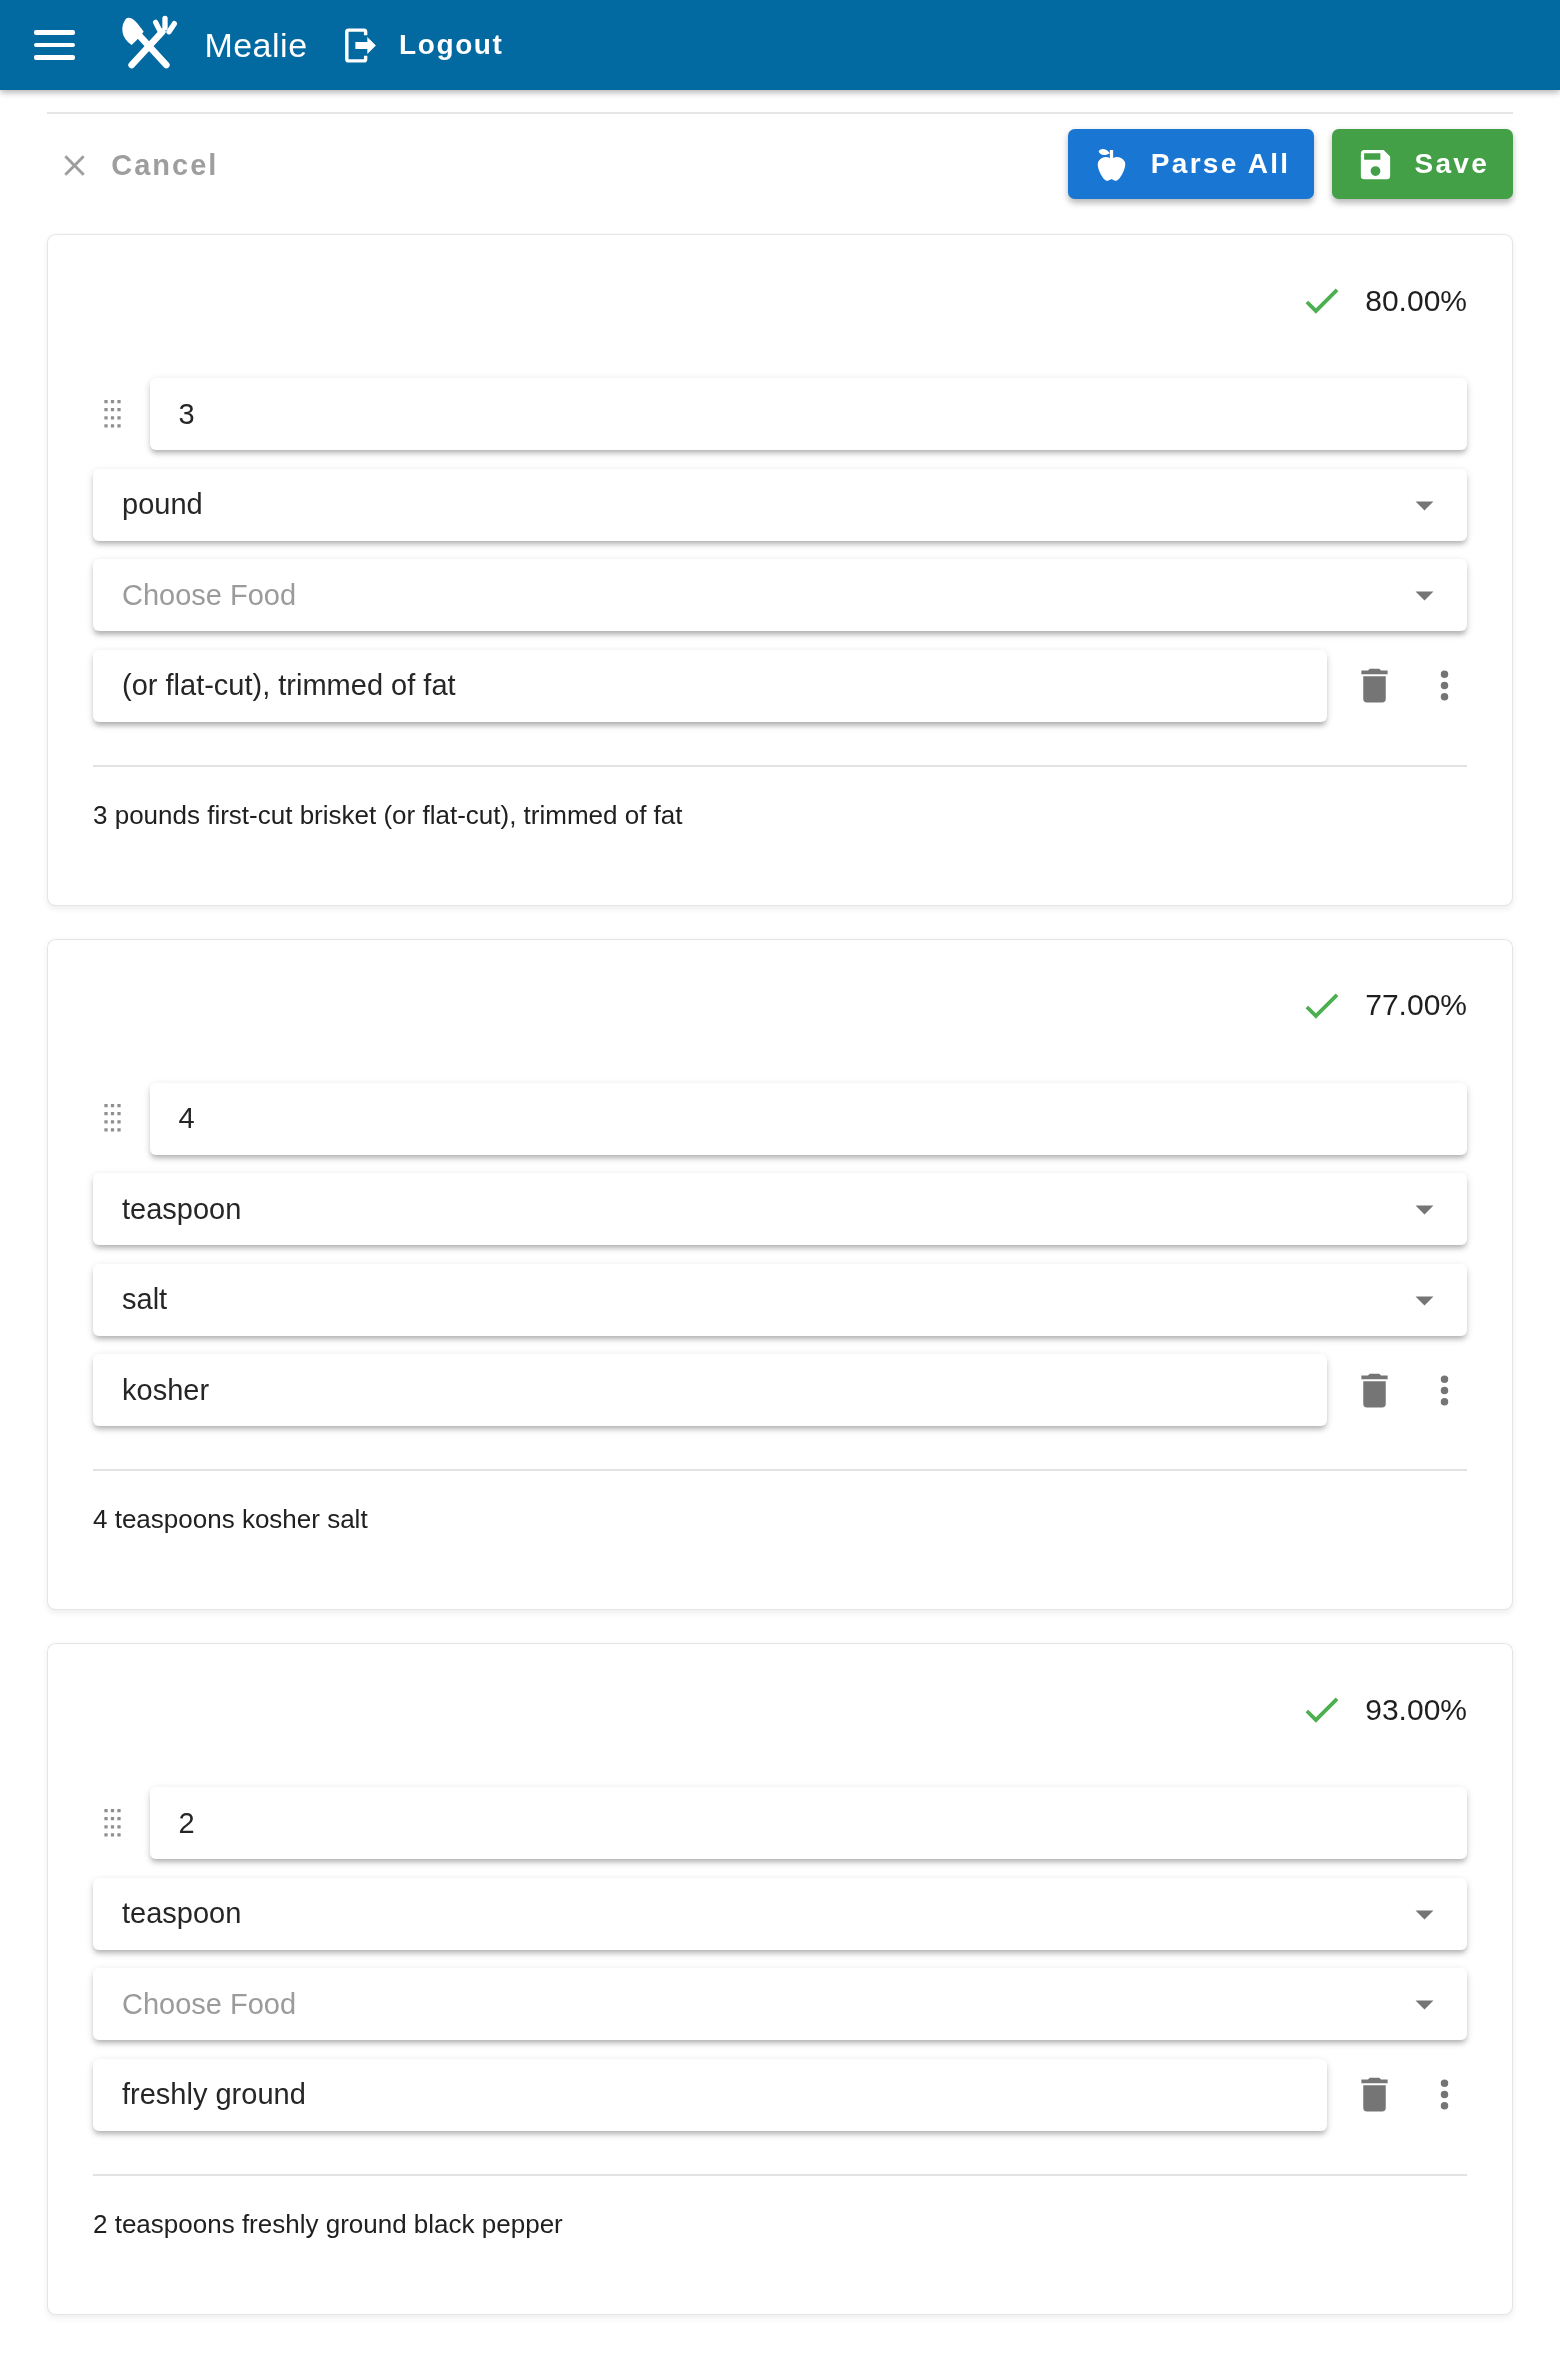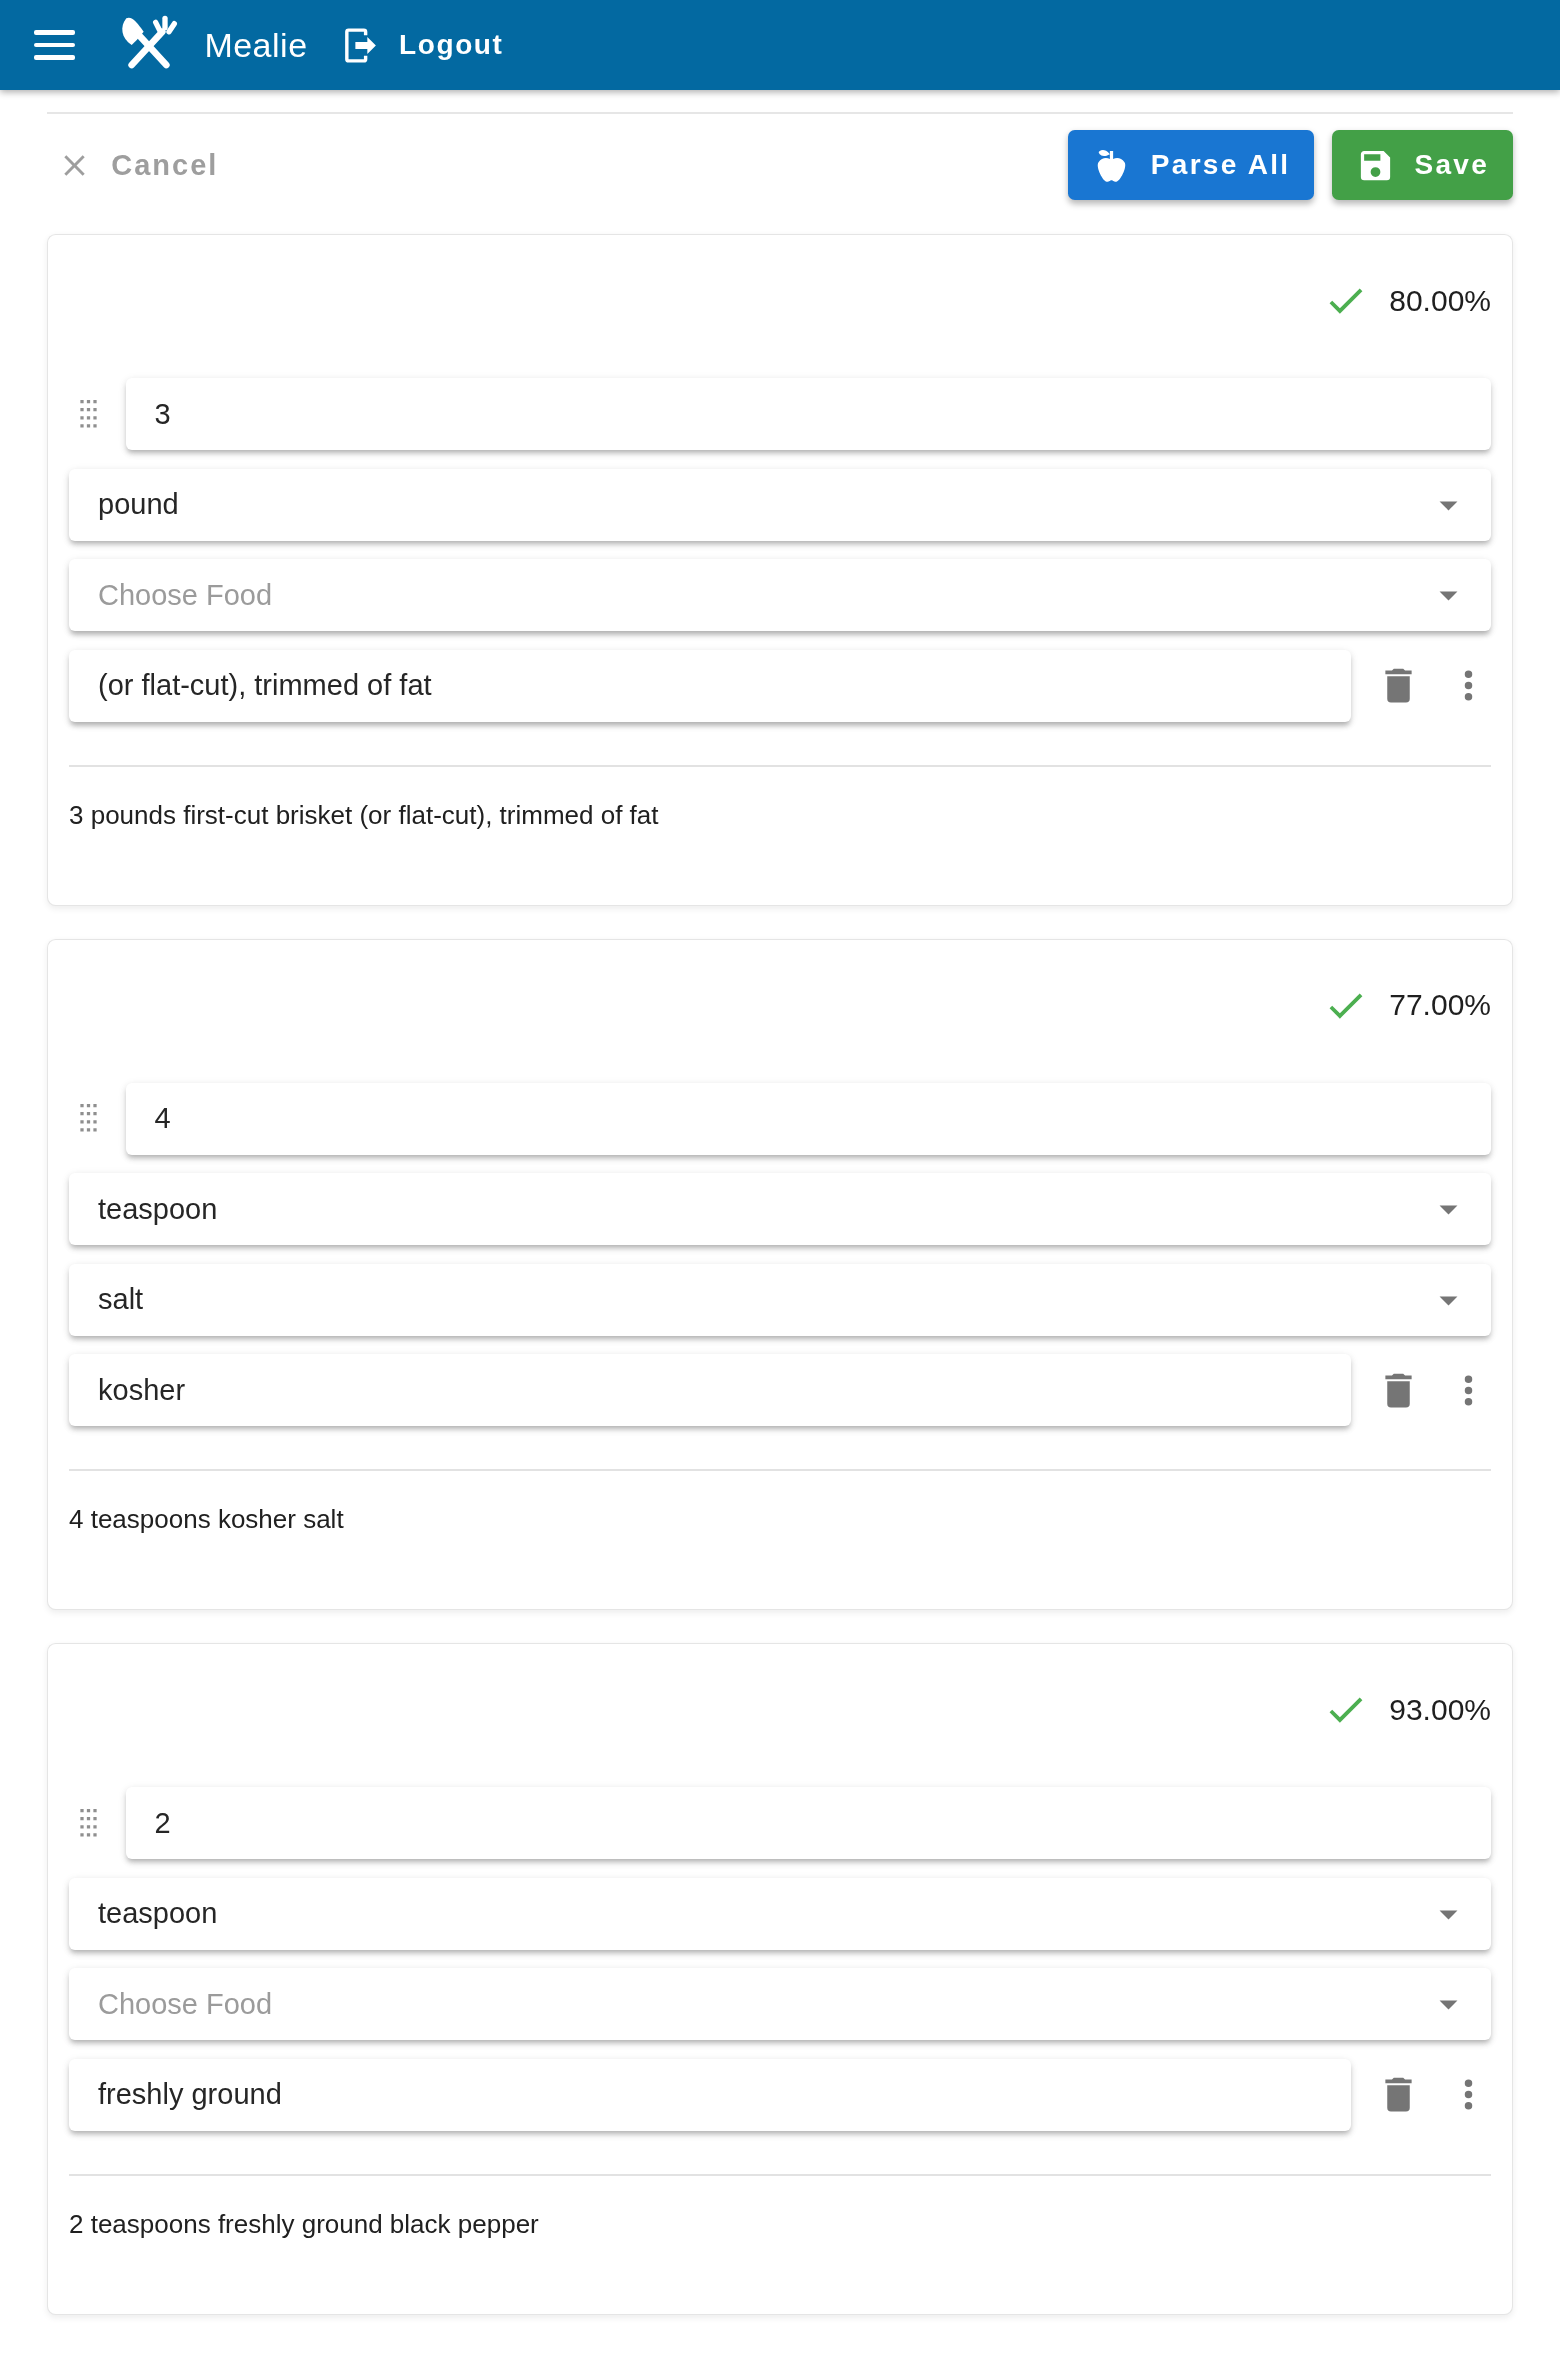--- a/index.html
+++ b/index.html
@@ -29,42 +29,42 @@
   .logout-btn {
     margin-left:27px; display:flex; align-items:center; gap:17.6px; background:transparent;
     border:none; color:#fff; font-size:28px; font-weight:700; letter-spacing:1.6px; cursor:pointer;
     font-family:inherit; padding:9.8px 5.9px;
   }
   .logout-btn svg { width:41px; height:41px; }
 
   
   .page { padding:0 47px; }
   .top-divider { height:2px; background:#e6e6e6; margin-top:21.5px; }
-  .actions-row { display:flex; align-items:center; margin-top:15.6px; height:72px; }
+  .actions-row { display:flex; margin-top:15.6px; height:72px; }
   .cancel-btn {
     display:flex; align-items:center; gap:19.5px; border:none; background:transparent;
     color:#9e9e9e; font-size:29px; font-weight:600; letter-spacing:2px; cursor:pointer;
     font-family:inherit; padding:7.8px 9.8px;
   }
   .cancel-btn svg { width:35px; height:35px; }
   .btn {
     display:flex; align-items:center; gap:19.5px; border:none; cursor:pointer; color:#fff;
     height:70px; border-radius:6.8px; padding:0 24px; font-family:inherit;
     font-size:28px; font-weight:700; letter-spacing:2.3px;
     box-shadow:0 3.9px 6.8px rgba(0,0,0,0.28);
   }
   .btn svg { width:39px; height:39px; }
   .btn-parse { background:#1976D2; margin-left:auto; }
   .btn-save  { background:#43A047; margin-left:17.6px; }
 
   
   .card {
     margin-top:33px; background:#fff; border:1px solid rgba(0,0,0,0.10);
     border-radius:8.8px; box-shadow:0 2.9px 5.9px rgba(0,0,0,0.07);
-    padding:43px 21px 45px;
+    padding:43px 45px 45px;
   }
   .confidence { display:flex; justify-content:flex-end; align-items:center; gap:21.5px; height:45px; }
   .confidence svg { width:45px; height:45px; }
   .confidence-value { font-size:30px; color:#1f1f1f; }
 
   .row-amount { display:flex; align-items:center; margin-top:55px; }
   .drag-handle { width:39px; height:45px; flex:0 0 auto; cursor:grab; background:transparent; border:none; padding:0; }
   .drag-handle svg { width:100%; height:100%; }
   .row-amount .field { flex:1; margin-left:17.6px; }
 

